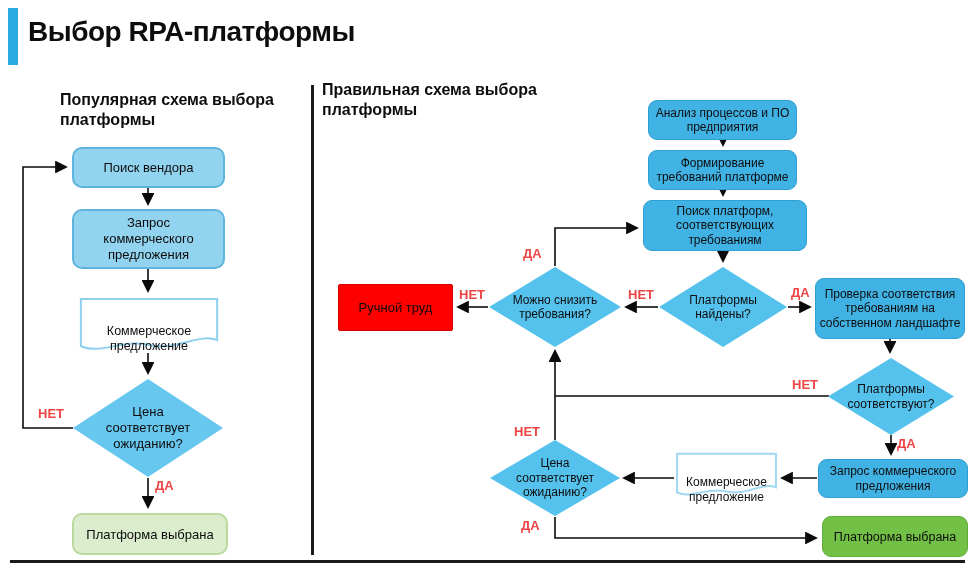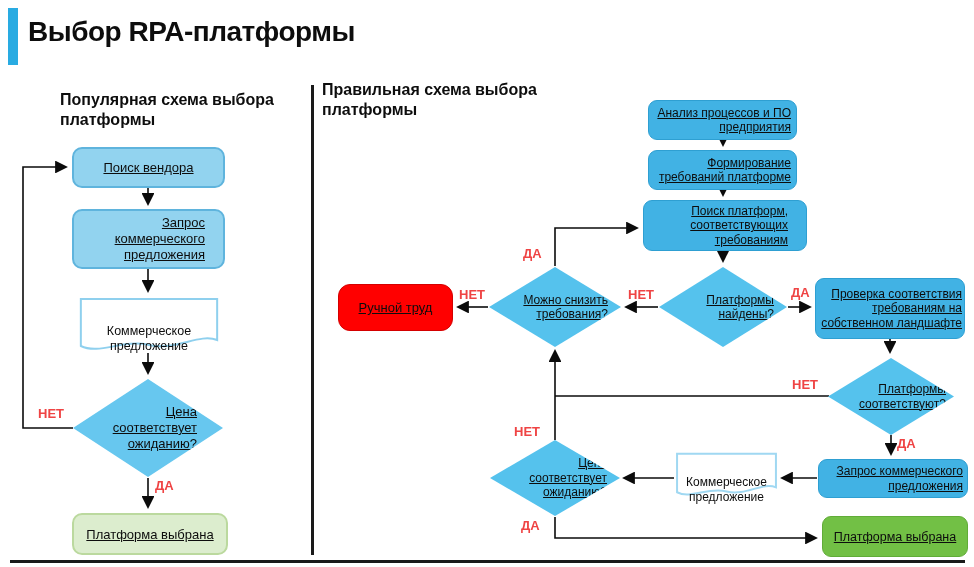--- a/index.html
+++ b/index.html
@@ -14,27 +14,27 @@
   .chart-heading.left  { left:60px;  top:90px; width:241px; }
   .chart-heading.right { left:322px; top:80px; width:260px; text-align:left; }
 
   .divider { position:absolute; left:311px; top:85px; width:3px; height:470px; background:#1a1a1a; }
   .bottom-rule { position:absolute; left:10px; top:560px; width:955px; height:3px; background:#1a1a1a; }
 
   .wires { position:absolute; left:0; top:0; width:974px; height:567px; pointer-events:none; }
 
   .node {
     position:absolute; display:flex; align-items:center; justify-content:center;
-    text-align:right; box-sizing:border-box; color:#0d0d0d;text-decoration:underline;
+    text-align:center; box-sizing:border-box; color:#0d0d0d;
   }
   .lbox   { background:#92D3EF; border:2px solid #5FB4DD; border-radius:10px; font-size:13px; line-height:1.22; padding:2px 18px; }
   .rbox   { background:#41B2E4; border:1px solid #2E9FD2; border-radius:9px;  font-size:12px; line-height:1.2;  padding:2px 5px; }
   .diamond  { clip-path:polygon(50% 0,100% 50%,50% 100%,0 50%); background:#55C2ED; font-size:12px; line-height:1.2; padding:6px 13px; }
   .ldiamond { clip-path:polygon(50% 0,100% 50%,50% 100%,0 50%); background:#67C7EF; font-size:13px; line-height:1.25; padding:8px 26px; }
-  .redbox { background:#FF0000; border:1px solid #D40000; border-radius:12px; font-size:13px; padding:2px 8px; }
+  .redbox { background:#FF0000; border:1px solid #D40000; border-radius:2px; font-size:13px; padding:2px 8px; }
   .green-light  { background:#DCEDCE; border:2px solid #BBD99E; border-radius:10px; font-size:13px; }
   .green-bright { background:#72C045; border:1px solid #61AC38; border-radius:9px; font-size:12.5px; }
 
   .doc { position:absolute; }
   .doc svg { position:absolute; left:0; top:0; width:100%; height:100%; }
   .doc .doc-text {
     position:absolute; left:0; top:0; right:0; bottom:0;
     display:flex; align-items:center; justify-content:center; text-align:center;
     padding:0 6px 10px 6px; font-size:12.5px; line-height:1.2; color:#0d0d0d;margin-top:37px;
   }

